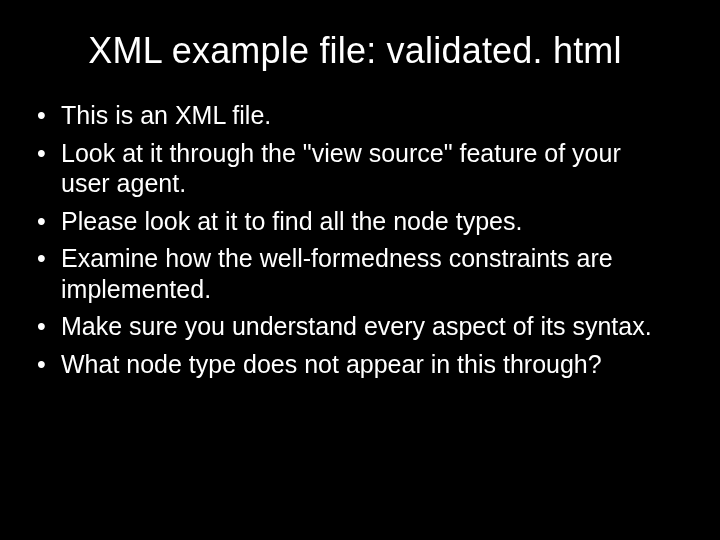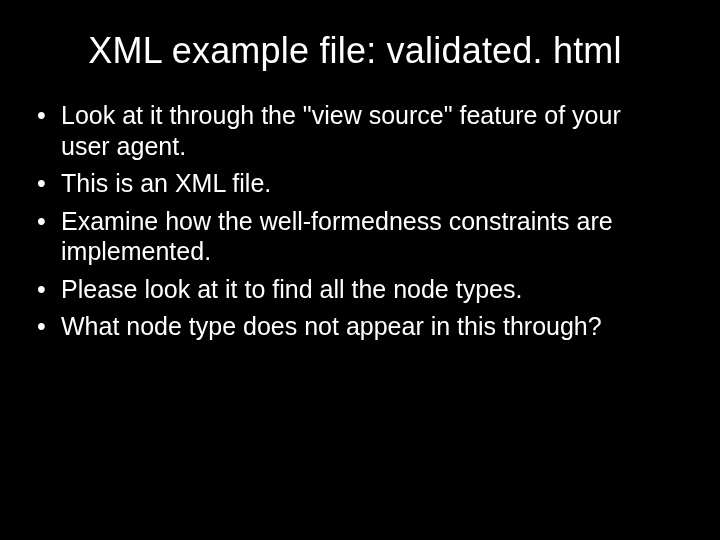--- a/index.html
+++ b/index.html
@@ -44,19 +44,20 @@
     top: 0;
     font-size: 25px;
   }
 </style>
 </head>
 <body>
 
 <div class="slide">
   <div class="title">XML example file: validated. html</div>
   <ul class="bullets">
+    <li>This is an XML file.</li>
     <li>Look at it through the "view source" feature of your user agent.</li>
-    <li>This is an XML file.</li>
+    <li>Please look at it to find all the node types.</li>
     <li>Examine how the well-formedness constraints are implemented.</li>
-    <li>Please look at it to find all the node types.</li>
+    <li>Make sure you understand every aspect of its syntax.</li>
     <li>What node type does not appear in this through?</li>
   </ul>
 </div>
 
 </body></html>

